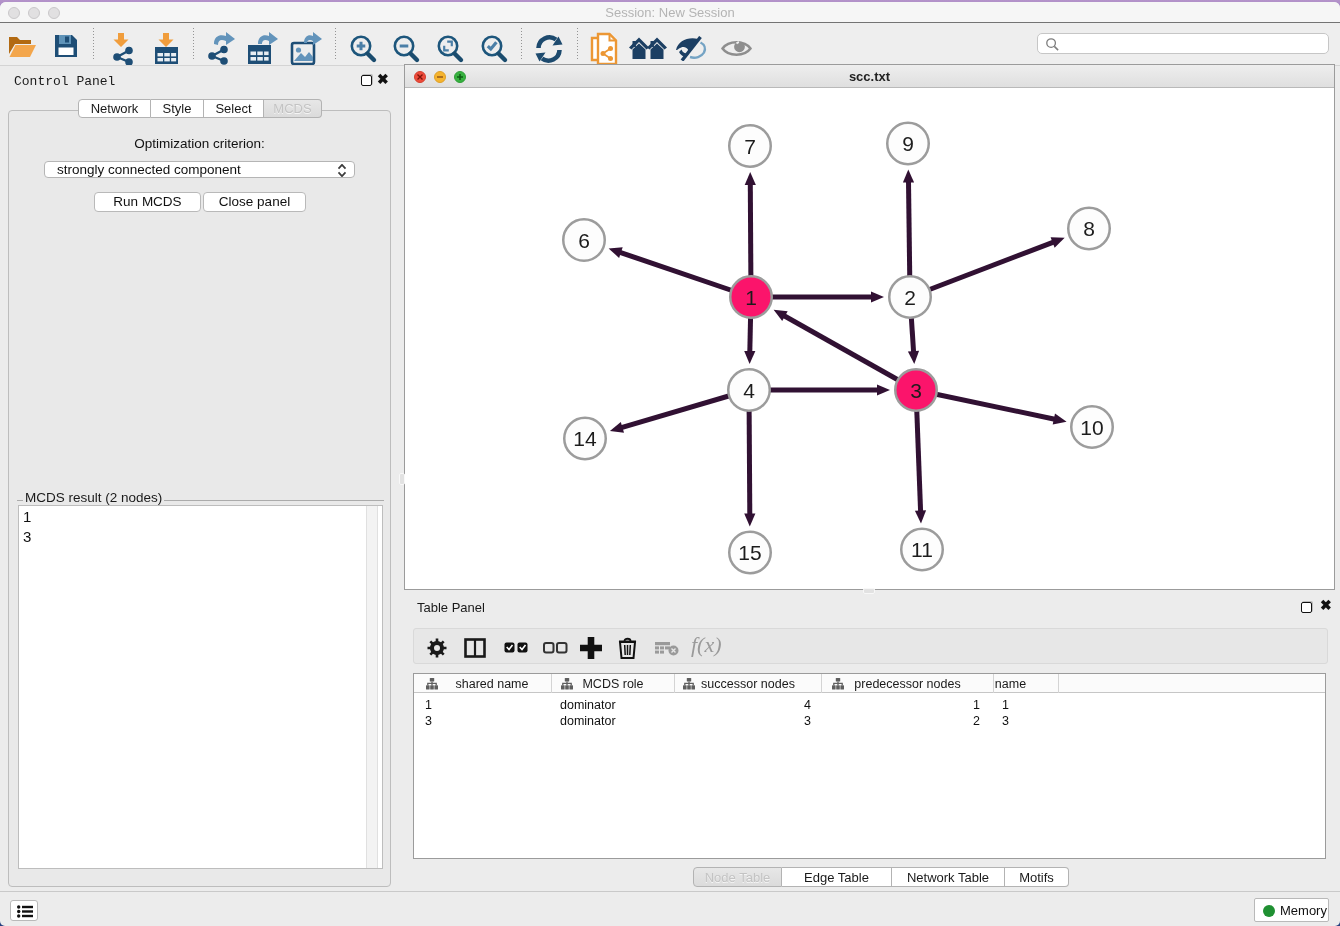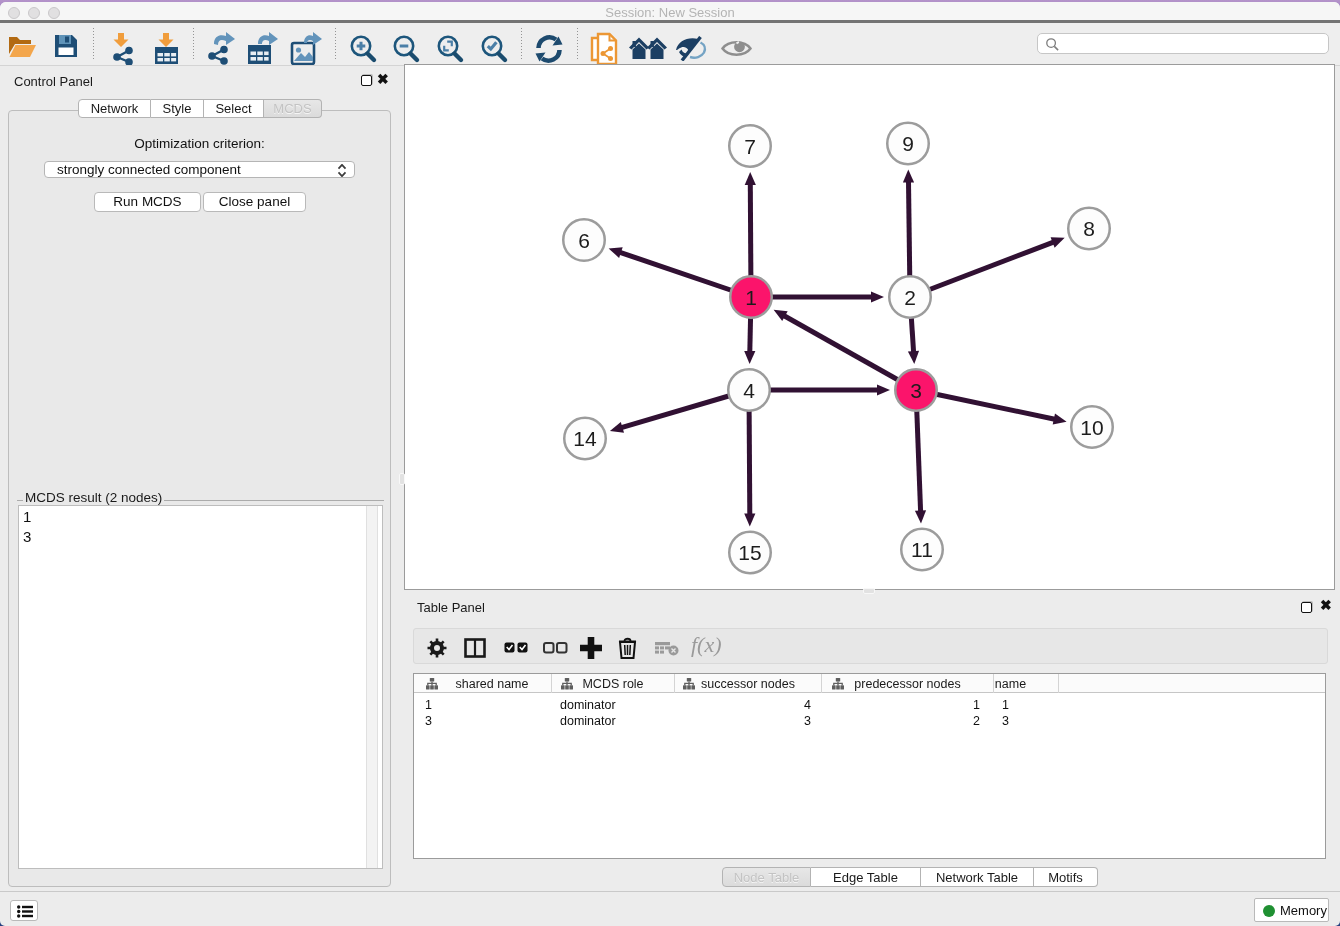--- a/index.html
+++ b/index.html
@@ -1,19 +1,19 @@
 <!DOCTYPE html>
 <html><head>
 <meta charset="utf-8">
 <style>
 * { margin:0; padding:0; box-sizing:border-box; }
 html,body { width:1340px; height:926px; overflow:hidden; }
 body { font-family:"Liberation Sans", sans-serif; background:linear-gradient(180deg,#b493ca 0px,#ab8cc7 6px,#5d6ea8 460px,#25407f 926px); }
 .app { position:absolute; left:0; top:2px; width:1340px; height:924px; background:#ececec; border-radius:6px 6px 5px 5px; overflow:hidden; }
-.titlebar { position:absolute; left:0; top:0; width:1340px; height:21px; background:#f6f6f6; border-bottom:3px solid #737373; }
+.titlebar { position:absolute; left:0; top:0; width:1340px; height:21px; background:#f6f6f6; border-bottom:1px solid #737373; }
 .titlebar .tl { position:absolute; top:5px; width:12px; height:12px; border-radius:50%; background:#e1e0e1; border:1px solid #c9c7c9; }
 .titlebar .ttl { position:absolute; top:3px; width:100%; text-align:center; font-size:13px; color:#b4b4b4; }
 .toolbar { position:absolute; left:0; top:21px; width:1340px; height:43px; background:#eeeeee; border-bottom:1px solid #d4d4d4; }
 .tsep { position:absolute; top:5px; height:32px; width:1px; background-image:linear-gradient(#949494 40%, rgba(0,0,0,0) 0%); background-size:1px 3px; }
 .ticon { position:absolute; }
 .search { position:absolute; left:1037px; top:10px; width:292px; height:21px; background:#fff; border:1px solid #c6c6c6; border-radius:5px; }
 
 .cpanel { position:absolute; left:0; top:63px; width:392px; height:827px; }
 .phead { font-size:13px; color:#1a1a1a; }
 .sqico { width:11px; height:11px; border:1.7px solid #111; border-radius:2px; display:inline-block; box-sizing:border-box; background:#fff; box-shadow:1px -1px 0 #bbb; }
@@ -28,21 +28,21 @@
 .netwin { position:absolute; left:404px; top:62px; width:931px; height:526px; background:#fff; border:1px solid #9b9b9b; }
 .nettl { position:absolute; left:0; top:0; width:100%; height:23px; background:linear-gradient(#eeeeee,#dfdfdf); border-bottom:1px solid #b9b9b9; }
 .light { position:absolute; top:6px; width:12px; height:12px; border-radius:50%; }
 
 .tpanel { position:absolute; left:406px; top:590px; width:929px; height:299px; }
 .tbtoolbar { position:absolute; left:7px; top:36px; width:915px; height:36px; background:#e7e7e7; border:1px solid #d9d9d9; border-radius:3px; }
 .tblbox { position:absolute; left:7px; top:81px; width:913px; height:186px; background:#fff; border:1px solid #9b9b9b; }
 .thdr { position:absolute; left:0; top:0; height:19px; background:#fbfbfb; border-bottom:1px solid #c6c6c6; font-size:12.5px; color:#1a1a1a; }
 .tcell { position:absolute; top:0; height:19px; display:flex; align-items:center; justify-content:center; border-right:1px solid #d4d4d4; }
 .trow { position:absolute; font-size:12.5px; color:#111; height:16px; line-height:16px; }
-.btabs { position:absolute; display:flex; height:20px; font-size:13px;margin-left:29px; }
+.btabs { position:absolute; display:flex; height:20px; font-size:13px; }
 
 .statusbar { position:absolute; left:0; top:889px; width:1340px; height:33px; border-top:1px solid #c9c9c9; }
 </style>
 </head>
 <body>
 <div class="app">
   <div class="titlebar">
     <div class="tl" style="left:8px;"></div>
     <div class="tl" style="left:28px;"></div>
     <div class="tl" style="left:48px;"></div>
@@ -167,21 +167,21 @@
       <path d="M15.5 4.5 A 5 5 0 0 1 18 3.2" stroke="#efefef" stroke-width="1.8" fill="none"></path>
     </svg>
     <div class="search">
       <svg style="position:absolute;left:7px;top:3px;" width="15" height="15" viewBox="0 0 16 16">
         <circle cx="6.5" cy="6.5" r="4.6" fill="none" stroke="#7d7d7d" stroke-width="1.4"></circle>
         <path d="M10 10 L14 14" stroke="#7d7d7d" stroke-width="1.6"></path>
       </svg>
     </div>
   </div>
   <div class="cpanel" id="cpanel">
-    <div class="phead" style="position:absolute;left:14px;top:9px;">Control Panel</div>
+    <div class="phead" style="position:absolute;left:14px;top:9px;font-family:Liberation Mono, monospace;">Control Panel</div>
     <div class="sqico" style="position:absolute;left:361px;top:10px;"></div>
     <div style="position:absolute;left:377px;top:6px;font-size:14px;font-weight:bold;color:#111;">✖</div>
     <div class="tabs" style="left:78px;top:34px;">
       <div class="tab first" style="width:73px;">Network</div>
       <div class="tab" style="width:53px;">Style</div>
       <div class="tab" style="width:60px;">Select</div>
       <div class="tab sel last" style="width:58px;">MCDS</div>
     </div>
     <div class="inpanel">
       <div style="position:absolute;left:0;top:25px;width:100%;text-align:center;font-size:13.5px;color:#111;">Optimization criterion:</div>
@@ -198,20 +198,38 @@
         <div style="position:absolute;left:0;top:7px;width:100%;height:10px;border-top:1px solid #ababab;"></div>
         <div style="position:absolute;left:6px;top:-3px;font-size:13.5px;color:#1a1a1a;background:#e9e9e9;padding:0 2px;">MCDS result (2 nodes)</div>
         <div style="position:absolute;left:1px;top:12px;width:365px;height:364px;background:#fff;border:1px solid #bdbdbd;">
           <div style="position:absolute;left:4px;top:1px;font-size:15px;line-height:19.5px;color:#111;">1<br>3</div>
           <div style="position:absolute;right:4px;top:0px;width:12px;height:100%;background:#f3f3f3;border-left:1px solid #e0e0e0;border-right:1px solid #e0e0e0;"></div>
         </div>
       </div>
     </div>
   </div>
   <div class="netwin" id="netwin">
+    <div class="nettl">
+      <div class="light" style="left:9px;background:#ee4b3b;border:1px solid #d2402f;">
+        <svg width="10" height="10" viewBox="0 0 10 10" style="position:absolute;left:0;top:0;">
+            <path d="M2.5 2.5 L7.5 7.5 M7.5 2.5 L2.5 7.5" stroke="#7e1409" stroke-width="1.4"></path>
+          </svg>
+      </div>
+      <div class="light" style="left:29px;background:#f6b42e;border:1px solid #dda02a;">
+        <svg width="10" height="10" viewBox="0 0 10 10" style="position:absolute;left:0;top:0;">
+            <path d="M2 5 L8 5" stroke="#93591b" stroke-width="1.6"></path>
+          </svg>
+      </div>
+      <div class="light" style="left:49px;background:#37b13f;border:1px solid #2f9e38;">
+        <svg width="10" height="10" viewBox="0 0 10 10" style="position:absolute;left:0;top:0;">
+            <path d="M2 5 L8 5 M5 2 L5 8" stroke="#0e5e14" stroke-width="1.6"></path>
+          </svg>
+      </div>
+      <div style="position:absolute;top:4px;width:100%;text-align:center;font-size:13px;font-weight:bold;color:#222;">scc.txt</div>
+    </div>
     <svg style="position:absolute;left:0;top:22px;" width="929" height="501" viewBox="0 0 929 501" font-family="Liberation Sans, sans-serif">
       <g stroke="#311133" stroke-width="5">
         <line x1="346.0" y1="210.0" x2="345.3" y2="97.0"></line>
         <line x1="346.0" y1="210.0" x2="215.0" y2="165.3"></line>
         <line x1="346.0" y1="210.0" x2="467.0" y2="210.0"></line>
         <line x1="346.0" y1="210.0" x2="344.8" y2="265.0"></line>
         <line x1="505.0" y1="210.0" x2="503.5" y2="94.5"></line>
         <line x1="505.0" y1="210.0" x2="648.5" y2="155.1"></line>
         <line x1="505.0" y1="210.0" x2="508.6" y2="265.1"></line>
         <line x1="511.0" y1="303.0" x2="379.1" y2="228.7"></line>

